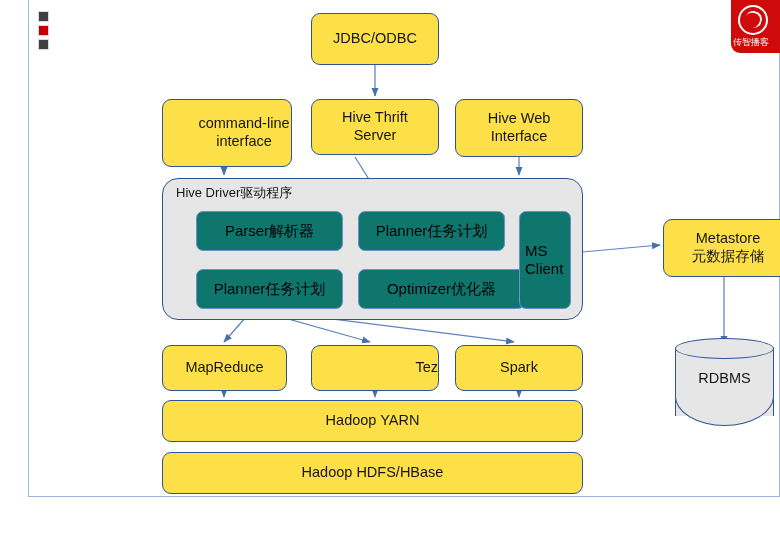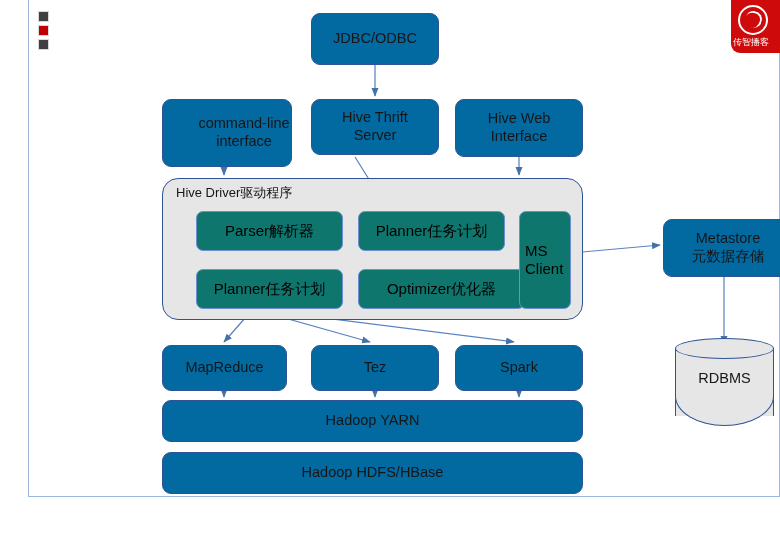--- a/index.html
+++ b/index.html
@@ -89,21 +89,21 @@
     position: absolute;
     box-sizing: border-box;
     display: flex;
     align-items: center;
     justify-content: center;
     text-align: center;
     color: #161616;
     line-height: 1.22;
   }
   .gray-node {
-    background: #0369a1;
+    background: #fde047;
     border: 1.4px solid #2e5396;
     border-radius: 9px;
     font-size: 14.5px;
   }
   .blue-node {
     background: #0f766e;
     border: 1.2px solid #6d8fd0;
     border-radius: 7px;
     font-size: 15px;
     color: #000000;
@@ -277,21 +277,21 @@
     <div class="cyl-body"></div>
     <div class="cyl-bottom"></div>
     <div class="cyl-top"></div>
     <div class="cyl-label">RDBMS</div>
   </div>
 
   <div class="node gray-node" style="left:162px; top:345px; width:125px; height:46px;">
     <span>MapReduce</span>
   </div>
 
-  <div class="node gray-node" style="left:311px; top:345px; width:128px; height:46px;">
+  <div class="node gray-node" style="left:311px; top:345px; width:128px; height:46px;justify-content:flex-end;">
     <span>Tez</span>
   </div>
 
   <div class="node gray-node" style="left:455px; top:345px; width:128px; height:46px;">
     <span>Spark</span>
   </div>
 
   <div class="node gray-node" style="left:162px; top:400px; width:421px; height:42px;">
     <span>Hadoop YARN</span>
   </div>

